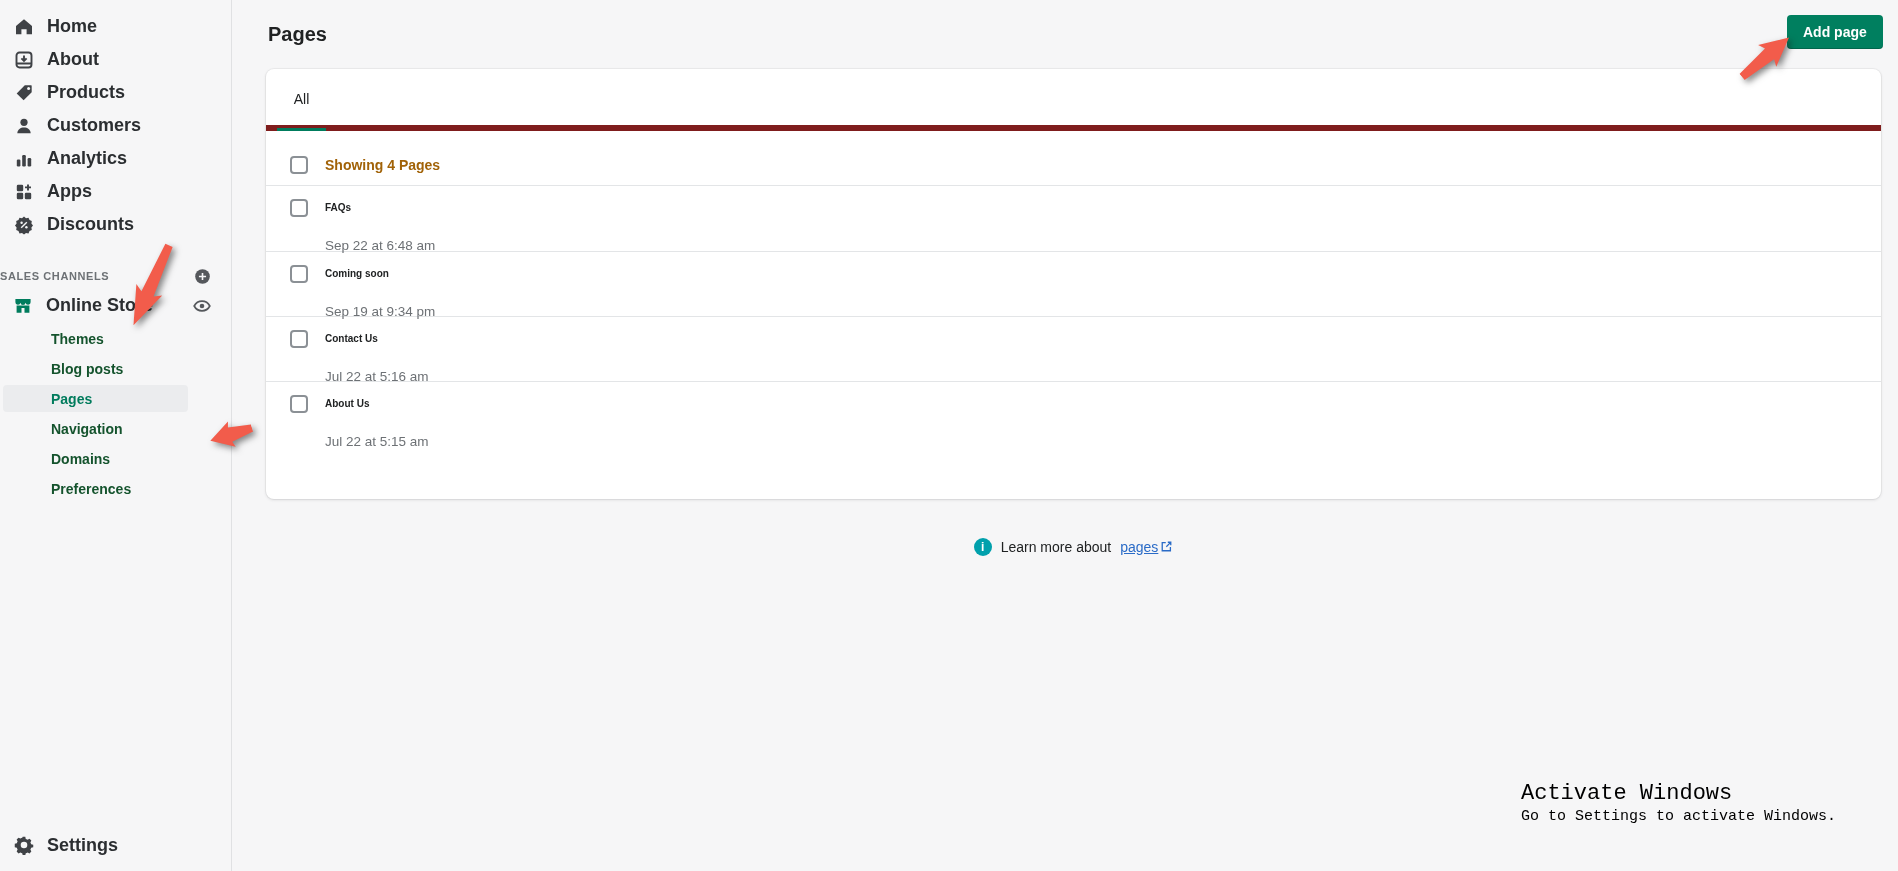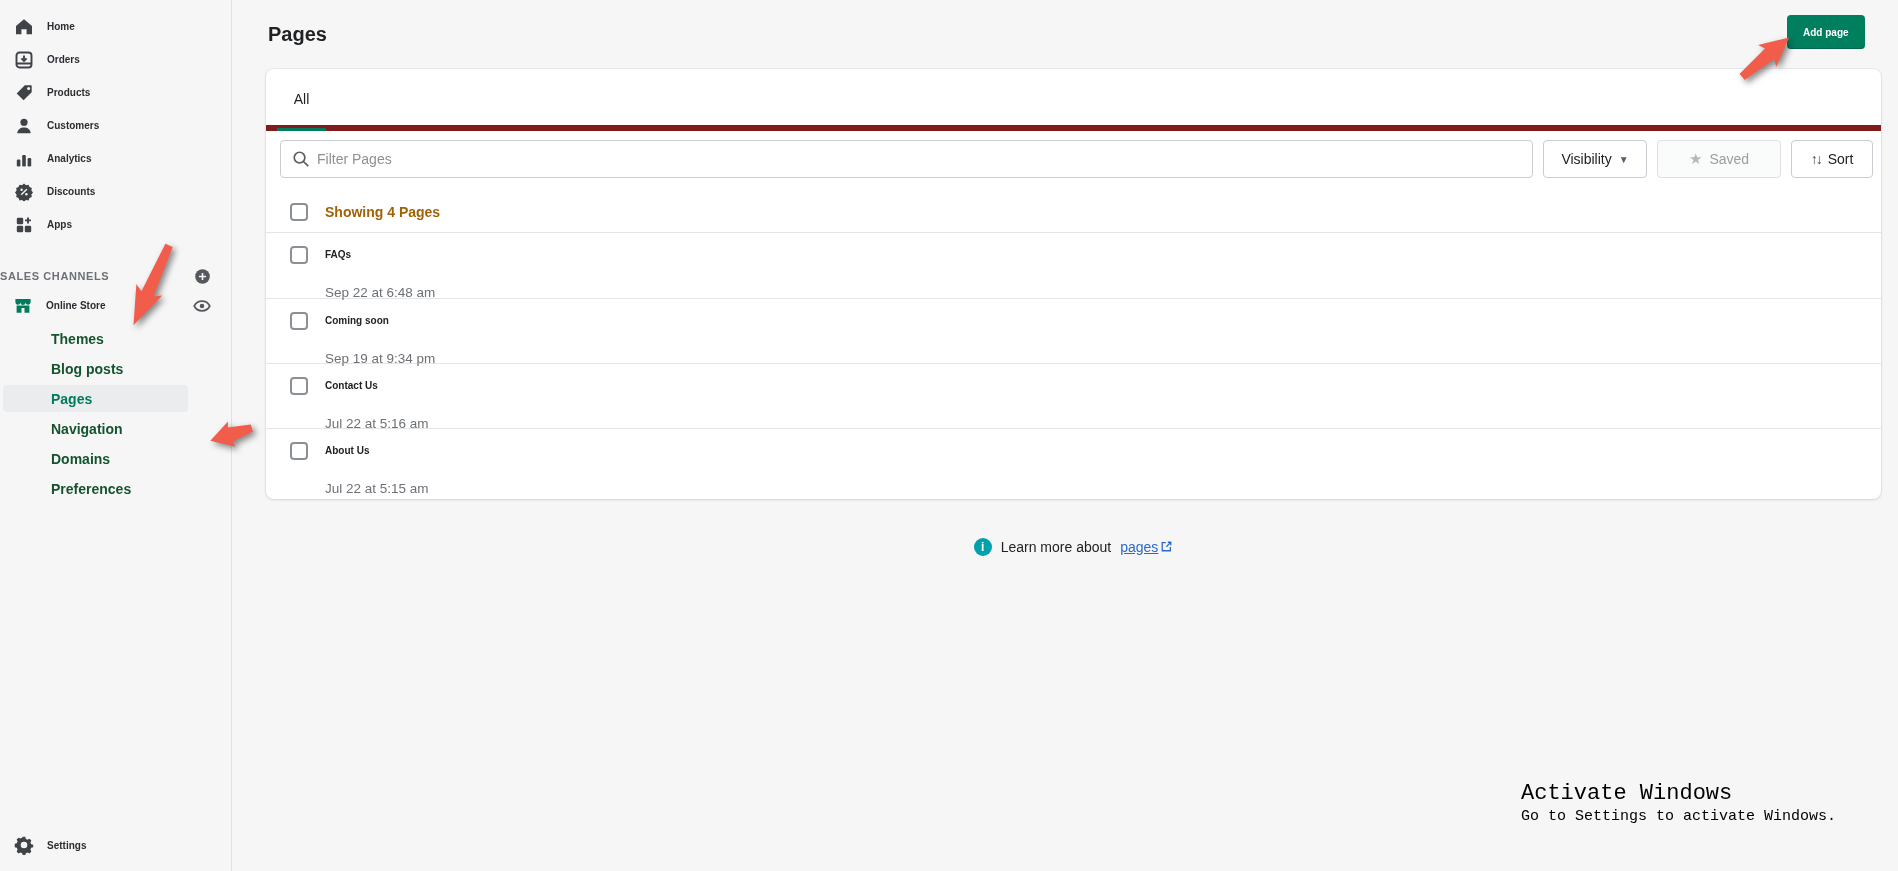--- a/index.html
+++ b/index.html
@@ -15,21 +15,21 @@
   .sidebar {
     position:absolute; left:0; top:0; width:232px; height:871px;
     background:#f6f6f7; border-right:1px solid #e0e1e3;
     padding-top:10px;
   }
   .nav-item {
     height:33px; display:flex; align-items:center; gap:13px;
     padding-left:14px; cursor:pointer;
   }
   .nav-icon { width:20px; height:20px; display:inline-flex; align-items:center; justify-content:center; flex:0 0 20px; }
-  .nav-label { font-size:10px; font-weight:600; color:#2b2e31; }
+  .nav-label { font-size:18px; font-weight:600; color:#2b2e31; }
 
   .channels-head {
     margin-top:22px; height:26px; display:flex; align-items:center;
     position:relative;
   }
   .channels-title { font-size:11px; font-weight:700; letter-spacing:.6px; color:#6d7175; }
   .plus-btn { position:absolute; left:194px; top:5px; width:17px; height:17px; cursor:pointer; }
 
   .store-row { height:33px; display:flex; align-items:center; gap:13px; padding-left:13px; position:relative; cursor:pointer; }
   .store-row .nav-label { font-weight:600; }
@@ -44,21 +44,21 @@
 
   .settings-row {
     position:absolute; left:0; bottom:11px; width:232px; height:30px;
     display:flex; align-items:center; gap:13px; padding-left:14px; cursor:pointer;
   }
 
   
   .page-title { position:absolute; left:268px; top:23px; font-size:20px; font-weight:700; color:#202223; }
   .add-page-btn {
     position:absolute; top:15px; left:1787px; height:34px; padding:0 16px;
-    background:#007f5f; color:#ffffff; font-size:10px; font-weight:700;
+    background:#007f5f; color:#ffffff; font-size:14px; font-weight:700;
     border:none; border-radius:4px; cursor:pointer; font-family:inherit;
     box-shadow:inset 0 -1px 0 rgba(0,0,0,.2);
   }
 
   
   .card {
     position:absolute; left:266px; top:69px; width:1615px; min-height:430px;
     background:#ffffff; border-radius:8px;
     box-shadow:0 0 0 1px rgba(63,63,68,.05), 0 1px 3px rgba(63,63,68,.15);
   }
@@ -147,21 +147,21 @@
     <span class="nav-label">Home</span>
   </div>
 
   <div class="nav-item">
     <span class="nav-icon">
       <svg width="20" height="20" viewBox="0 0 20 20" fill="none" stroke="#3f4246" stroke-width="1.9">
         <rect x="2.5" y="2.5" width="15" height="15" rx="3"></rect>
         <path d="M10 5.5v5M7.4 8.4 10 11l2.6-2.6M2.5 13.5h15"></path>
       </svg>
     </span>
-    <span class="nav-label">Orders</span>
+    <span class="nav-label">About</span>
   </div>
 
   <div class="nav-item">
     <span class="nav-icon">
       <svg width="20" height="20" viewBox="0 0 20 20">
           <path d="M10.8 2.3h6.3a.6.6 0 0 1 .6.6v6.3L9.6 17.3 2.7 10.4Z" fill="#3f4246"></path>
           <circle cx="14.6" cy="5.4" r="1.5" fill="#f6f6f7"></circle>
         </svg>
     </span>
     <span class="nav-label">Products</span>
@@ -181,43 +181,43 @@
     <span class="nav-icon">
       <svg width="20" height="20" viewBox="0 0 20 20" fill="#3f4246">
           <rect x="2.8" y="10.5" width="3.6" height="7" rx="1.2"></rect>
           <rect x="8.2" y="6" width="3.6" height="11.5" rx="1.2"></rect>
           <rect x="13.6" y="9" width="3.6" height="8.5" rx="1.2"></rect>
         </svg>
     </span>
     <span class="nav-label">Analytics</span>
   </div>
 
-
-  <div class="nav-item">
-    <span class="nav-icon">
-      <svg width="20" height="20" viewBox="0 0 20 20">
-          <path d="M10 1.6l2 1.6 2.5-.4 1 2.3 2.3 1-.4 2.5 1.6 2-1.6 2 .4 2.5-2.3 1-1 2.3-2.5-.4-2 1.6-2-1.6-2.5.4-1-2.3-2.3-1 .4-2.5-1.6-2 1.6-2-.4-2.5 2.3-1 1-2.3 2.5.4Z" fill="#3f4246"></path>
-          <path d="M7.2 12.8l5.6-5.6" stroke="#f6f6f7" stroke-width="1.4"></path>
-          <circle cx="7.6" cy="7.8" r="1.2" fill="#f6f6f7"></circle>
-          <circle cx="12.4" cy="12.2" r="1.2" fill="#f6f6f7"></circle>
-        </svg>
-    </span>
-    <span class="nav-label">Discounts</span>
-  </div>
 
   <div class="nav-item">
     <span class="nav-icon">
       <svg width="20" height="20" viewBox="0 0 20 20" fill="#3f4246">
           <rect x="2.8" y="2.8" width="6.4" height="6.4" rx="1.3"></rect>
           <rect x="2.8" y="10.8" width="6.4" height="6.4" rx="1.3"></rect>
           <rect x="10.8" y="10.8" width="6.4" height="6.4" rx="1.3"></rect>
           <path d="M14 2.4v6M11 5.4h6" stroke="#3f4246" stroke-width="1.9" fill="none"></path>
         </svg>
     </span>
     <span class="nav-label">Apps</span>
+  </div>
+
+  <div class="nav-item">
+    <span class="nav-icon">
+      <svg width="20" height="20" viewBox="0 0 20 20">
+          <path d="M10 1.6l2 1.6 2.5-.4 1 2.3 2.3 1-.4 2.5 1.6 2-1.6 2 .4 2.5-2.3 1-1 2.3-2.5-.4-2 1.6-2-1.6-2.5.4-1-2.3-2.3-1 .4-2.5-1.6-2 1.6-2-.4-2.5 2.3-1 1-2.3 2.5.4Z" fill="#3f4246"></path>
+          <path d="M7.2 12.8l5.6-5.6" stroke="#f6f6f7" stroke-width="1.4"></path>
+          <circle cx="7.6" cy="7.8" r="1.2" fill="#f6f6f7"></circle>
+          <circle cx="12.4" cy="12.2" r="1.2" fill="#f6f6f7"></circle>
+        </svg>
+    </span>
+    <span class="nav-label">Discounts</span>
   </div>
 
   <div class="channels-head">
     <span class="channels-title">SALES CHANNELS</span>
     <span class="plus-btn">
       <svg width="17" height="17" viewBox="0 0 20 20">
           <circle cx="10" cy="10" r="8.6" fill="#55585c"></circle>
           <path d="M10 5.8v8.4M5.8 10h8.4" stroke="#f6f6f7" stroke-width="1.9"></path>
         </svg>
     </span>
@@ -271,43 +271,20 @@
 <h1 class="page-title">Pages</h1>
 
 <button class="add-page-btn">Add page</button>
 
 <div class="card">
 
   <div class="tab-bar">
     <div class="tab active">All</div>
   </div>
 
-  <div class="filter-row">
-    <div class="search-box">
-      <span class="search-icon">
-        <svg width="19" height="19" viewBox="0 0 20 20" fill="none" stroke="#5c5f62" stroke-width="1.8">
-            <circle cx="9" cy="9" r="5.6"></circle>
-            <path d="M13.4 13.4 17.6 17.6" stroke-linecap="round"></path>
-          </svg>
-      </span>
-      <input type="text" placeholder="Filter Pages" style="">
-    </div>
-    <button class="fbtn visibility-btn">
-      <span>Visibility</span>
-      <span class="caret">▼</span>
-    </button>
-    <button class="fbtn saved-btn">
-      <span class="star">★</span>
-      <span>Saved</span>
-    </button>
-    <button class="fbtn sort-btn">
-      <span class="sort-glyph">↑↓</span>
-      <span>Sort</span>
-    </button>
-  </div>
 
   <div class="list-header">
     <span class="checkbox"></span>
     <span class="summary-text">Showing 4 Pages</span>
   </div>
 
   <div class="page-row">
     <span class="checkbox"></span>
     <div>
       <div class="row-title">FAQs</div>

